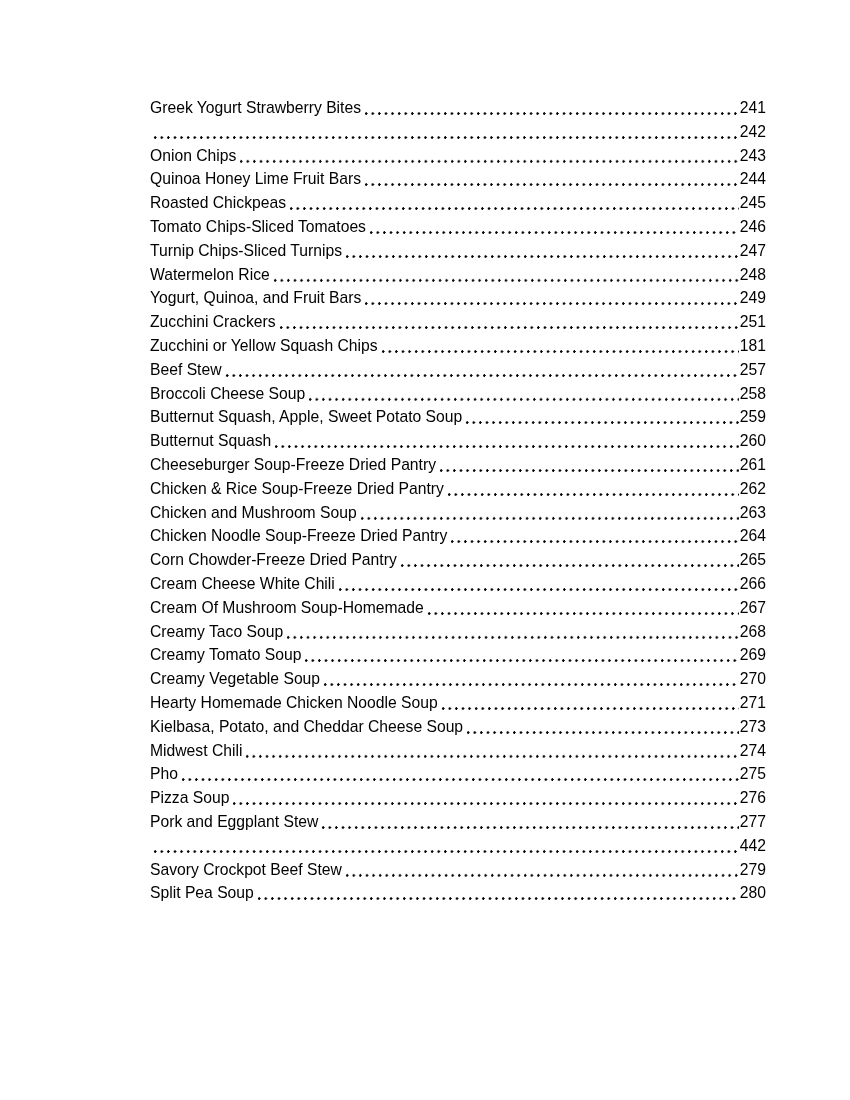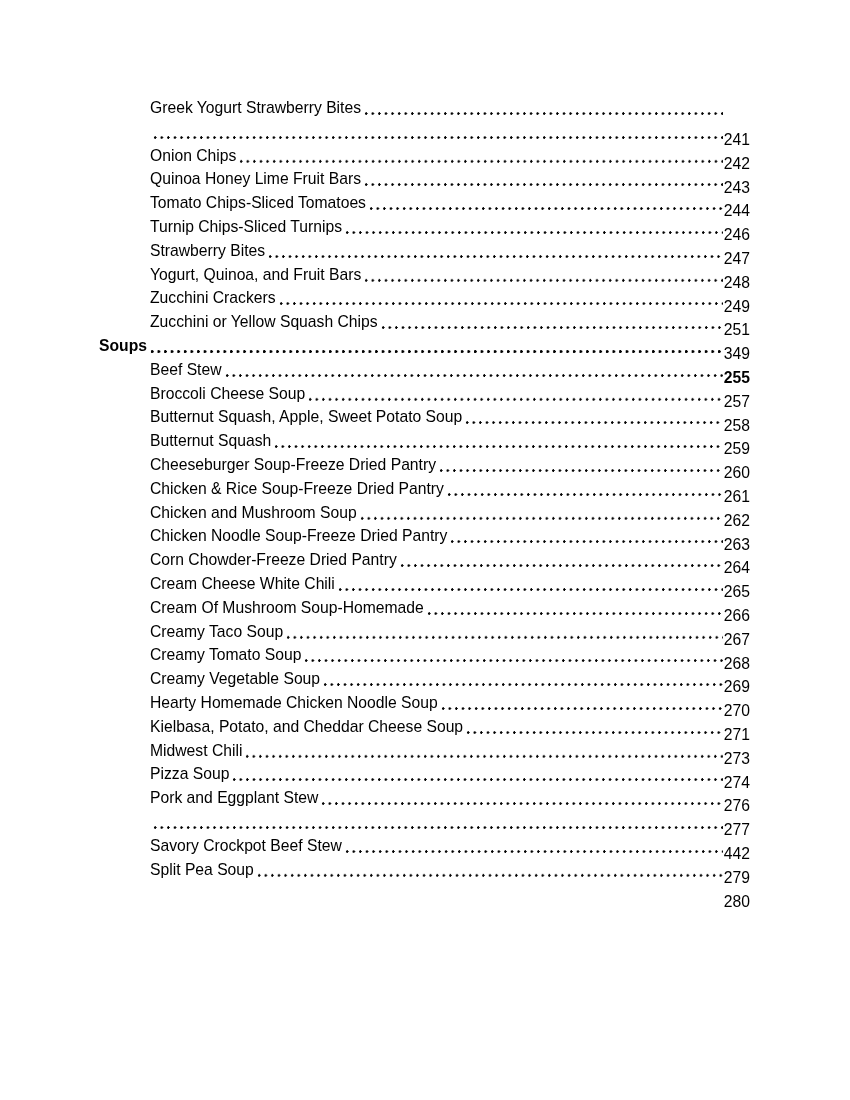--- a/index.html
+++ b/index.html
@@ -13,21 +13,21 @@
     height: 1100px;
     background: #ffffff;
     font-family: "Liberation Sans", sans-serif;
     color: #000000;
     overflow: hidden;
   }
   .toc {
     position: absolute;
     left: 99px;
     top: 96px;
-    right: 100px; 
+    right: 84px; 
   }
   .toc-row {
     display: flex;
     align-items: flex-start;
     height: 23.8px;
     line-height: 23.8px;
     font-size: 15.7px;
     cursor: default;
   }
   .toc-row.level-2 { padding-left: 51px; }
@@ -44,21 +44,20 @@
     background-image: radial-gradient(circle at 2.2px 17.4px, #000 1.02px, rgba(0,0,0,0) 1.45px);
     background-size: 6.6px 23.8px;
     background-repeat: repeat-x;
   }
   .toc-row.level-1 .toc-leader {
     background-image: radial-gradient(circle at 2.2px 17.4px, #000 1.18px, rgba(0,0,0,0) 1.62px);
   }
   .toc-page {
     flex: 0 0 auto;
     white-space: nowrap;
-    margin-top: 32px;
   }
 </style>
 </head>
 <body>
 
 <div class="page">
   <div class="toc" id="toc-container">
   <div class="toc-row level-2">
     <span class="toc-label">Greek Yogurt Strawberry Bites</span>
     <span class="toc-leader"></span>
@@ -75,64 +74,64 @@
     <span class="toc-leader"></span>
     <span class="toc-page">243</span>
   </div>
 
   <div class="toc-row level-2">
     <span class="toc-label">Quinoa Honey Lime Fruit Bars</span>
     <span class="toc-leader"></span>
     <span class="toc-page">244</span>
   </div>
 
+  <div class="toc-row level-2">
+    <span class="toc-label">Roasted Chickpeas</span>
+    <span class="toc-leader"></span>
+    <span class="toc-page">245</span>
+  </div>
 
   <div class="toc-row level-2">
     <span class="toc-label">Tomato Chips-Sliced Tomatoes</span>
     <span class="toc-leader"></span>
     <span class="toc-page">246</span>
   </div>
 
   <div class="toc-row level-2">
     <span class="toc-label">Turnip Chips-Sliced Turnips</span>
     <span class="toc-leader"></span>
     <span class="toc-page">247</span>
   </div>
 
   <div class="toc-row level-2">
-    <span class="toc-label">Strawberry Bites</span>
+    <span class="toc-label">Watermelon Rice</span>
     <span class="toc-leader"></span>
     <span class="toc-page">248</span>
   </div>
 
   <div class="toc-row level-2">
     <span class="toc-label">Yogurt, Quinoa, and Fruit Bars</span>
     <span class="toc-leader"></span>
     <span class="toc-page">249</span>
   </div>
 
 
   <div class="toc-row level-2">
     <span class="toc-label">Zucchini Crackers</span>
     <span class="toc-leader"></span>
     <span class="toc-page">251</span>
   </div>
 
   <div class="toc-row level-2">
     <span class="toc-label">Zucchini or Yellow Squash Chips</span>
     <span class="toc-leader"></span>
-    <span class="toc-page">349</span>
-  </div>
-
-
-  <div class="toc-row level-1">
-    <span class="toc-label">Soups</span>
-    <span class="toc-leader"></span>
-    <span class="toc-page">255</span>
-  </div>
+    <span class="toc-page">181</span>
+  </div>
+
+
 
   <div class="toc-row level-2">
     <span class="toc-label">Beef Stew</span>
     <span class="toc-leader"></span>
     <span class="toc-page">257</span>
   </div>
 
   <div class="toc-row level-2">
     <span class="toc-label">Broccoli Cheese Soup</span>
     <span class="toc-leader"></span>
@@ -222,20 +221,25 @@
     <span class="toc-leader"></span>
     <span class="toc-page">273</span>
   </div>
 
   <div class="toc-row level-2">
     <span class="toc-label">Midwest Chili</span>
     <span class="toc-leader"></span>
     <span class="toc-page">274</span>
   </div>
 
+  <div class="toc-row level-2">
+    <span class="toc-label">Pho</span>
+    <span class="toc-leader"></span>
+    <span class="toc-page">275</span>
+  </div>
 
   <div class="toc-row level-2">
     <span class="toc-label">Pizza Soup</span>
     <span class="toc-leader"></span>
     <span class="toc-page">276</span>
   </div>
 
   <div class="toc-row level-2">
     <span class="toc-label">Pork and Eggplant Stew</span>
     <span class="toc-leader"></span>

